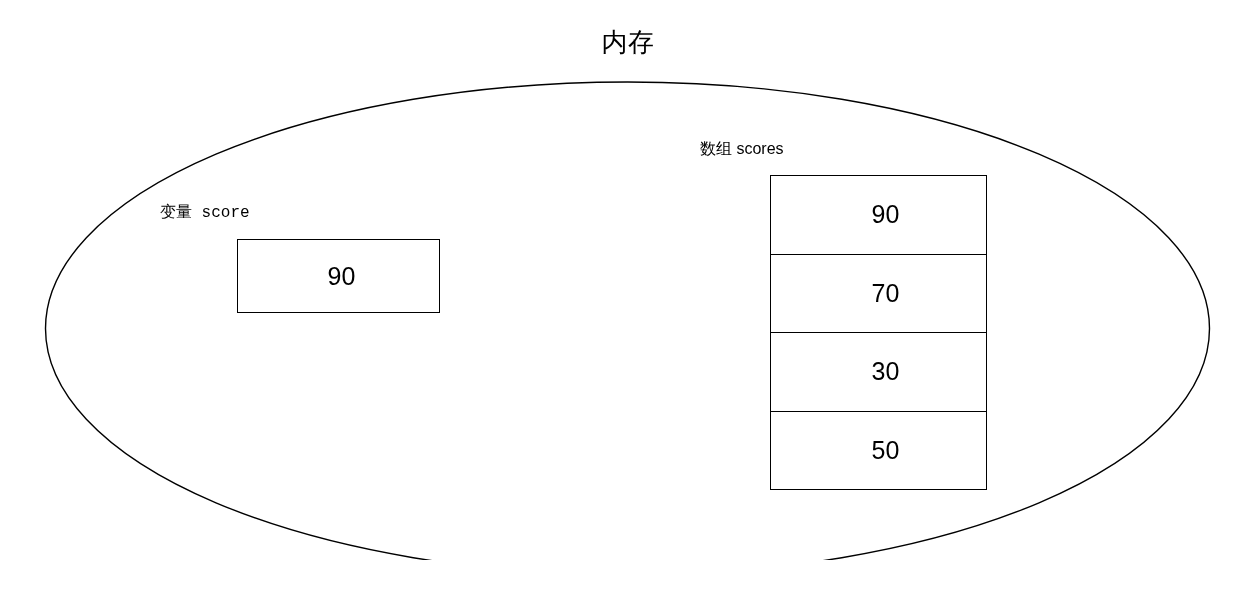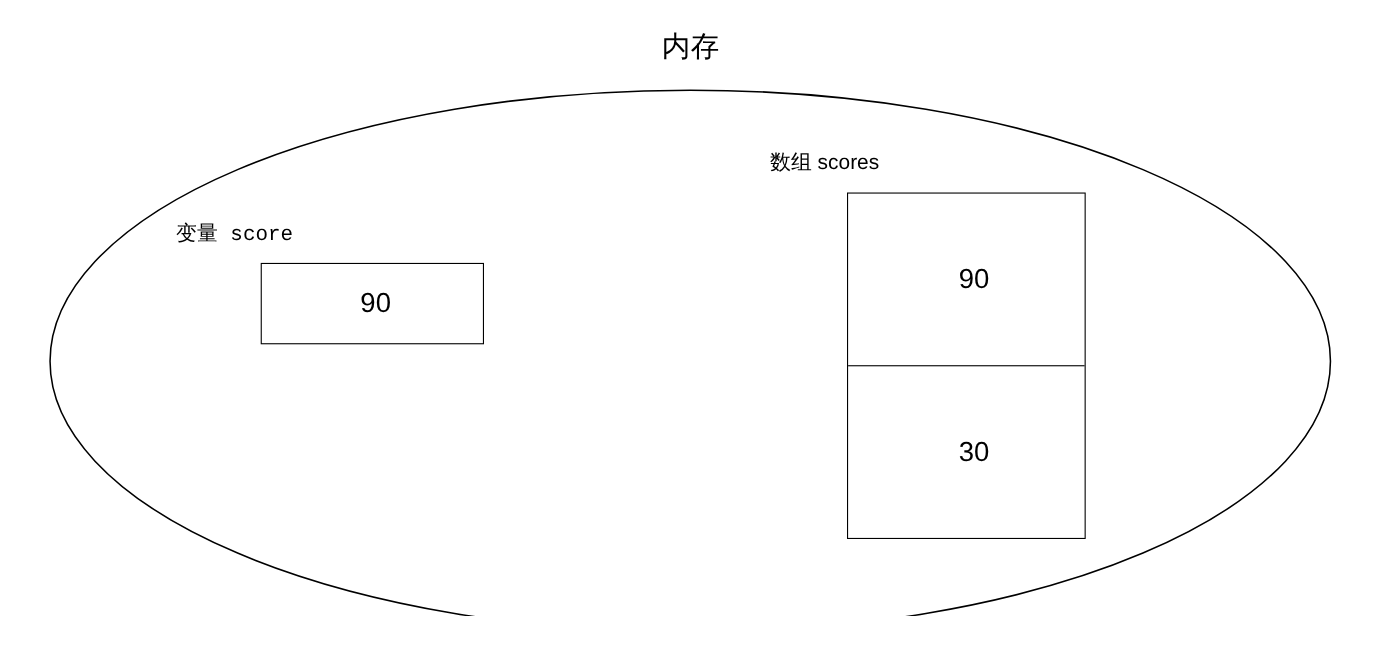--- a/index.html
+++ b/index.html
@@ -37,21 +37,21 @@
     top: 26px;
     width: 1256px;
     text-align: center;
     font-size: 26px;
     line-height: 32px;
     letter-spacing: 0.5px;
     white-space: nowrap;
   }
   .label {
     position: absolute;
-    font-size: 19px;
+    font-size: 16px;
     line-height: 30px;
     white-space: nowrap;
   }
   .label-variable {
     left: 160px;
     top: 198px;
     font-family: Liberation Mono, monospace;
   }
   .label-array {
     left: 700px;
@@ -120,16 +120,18 @@
   <div class="label label-variable">变量 score</div>
 
   <div class="var-box">
     <div class="var-box-value">90</div>
   </div>
 
   <div class="label label-array">数组 scores</div>
 
   <div class="array-table">
     <div class="array-cell">90</div>
+    <div class="array-cell">70</div>
     <div class="array-cell">30</div>
+    <div class="array-cell">50</div>
   </div>
 
 </div>
 
 </body></html>

